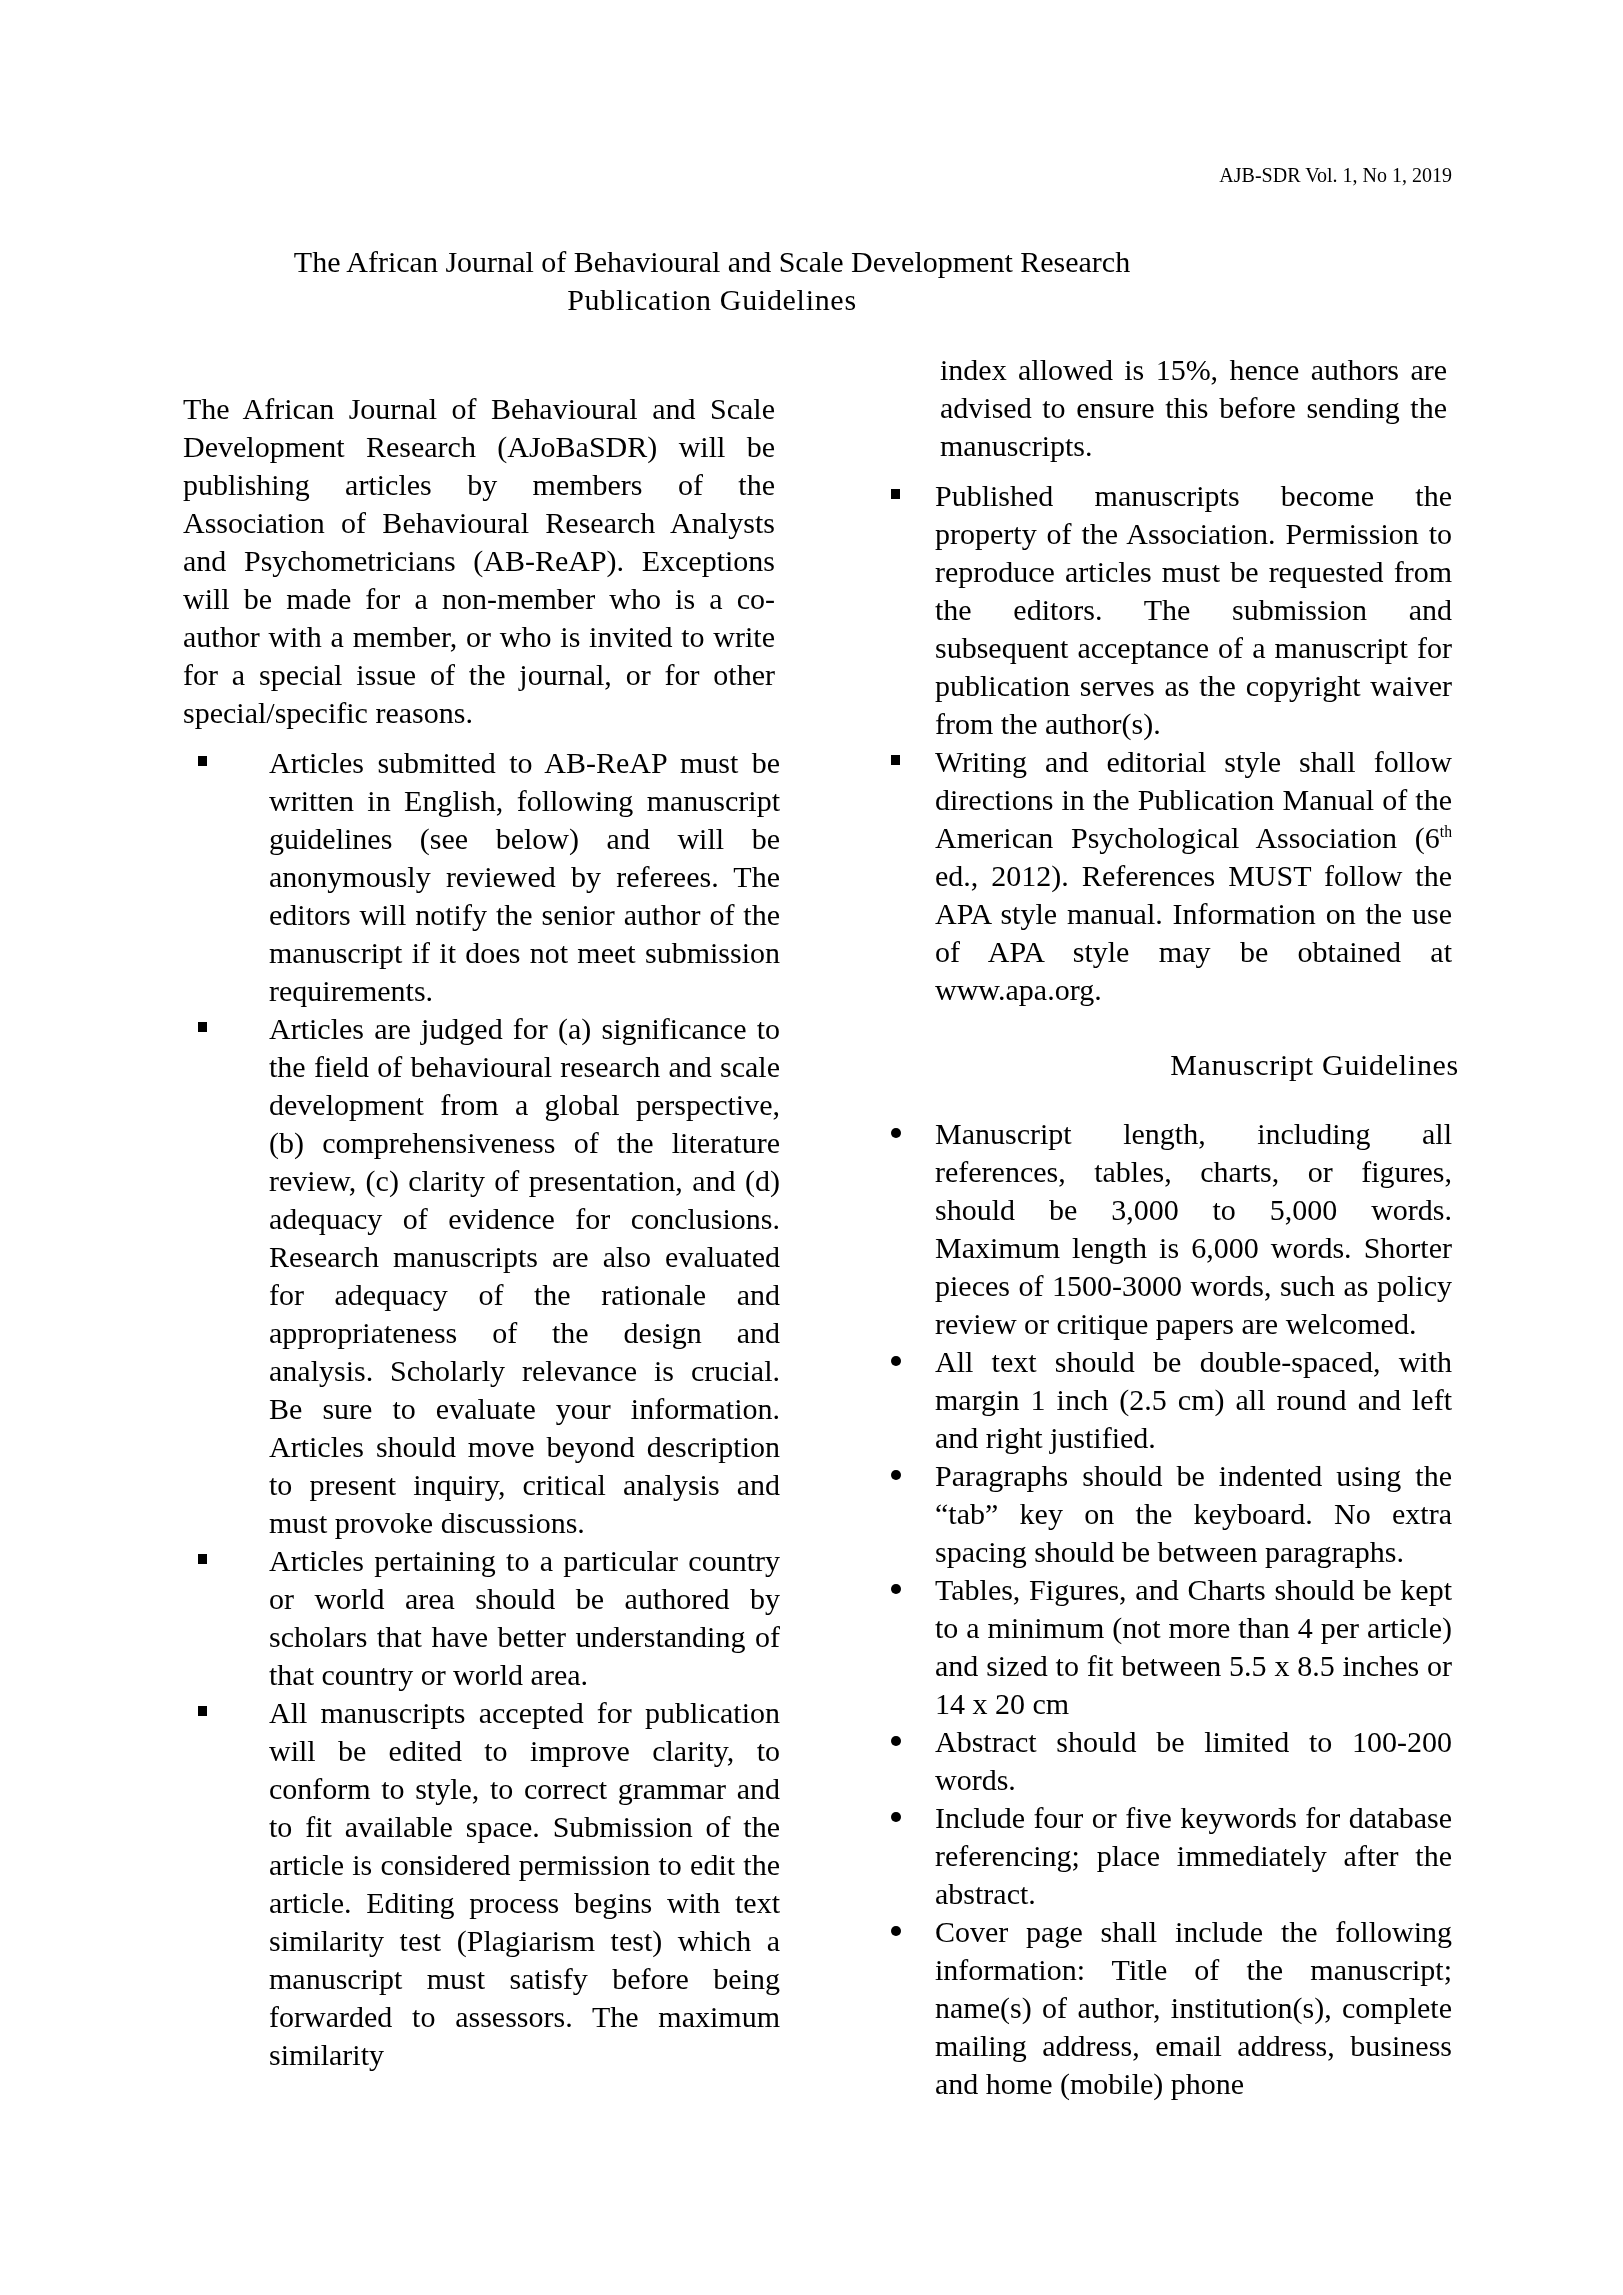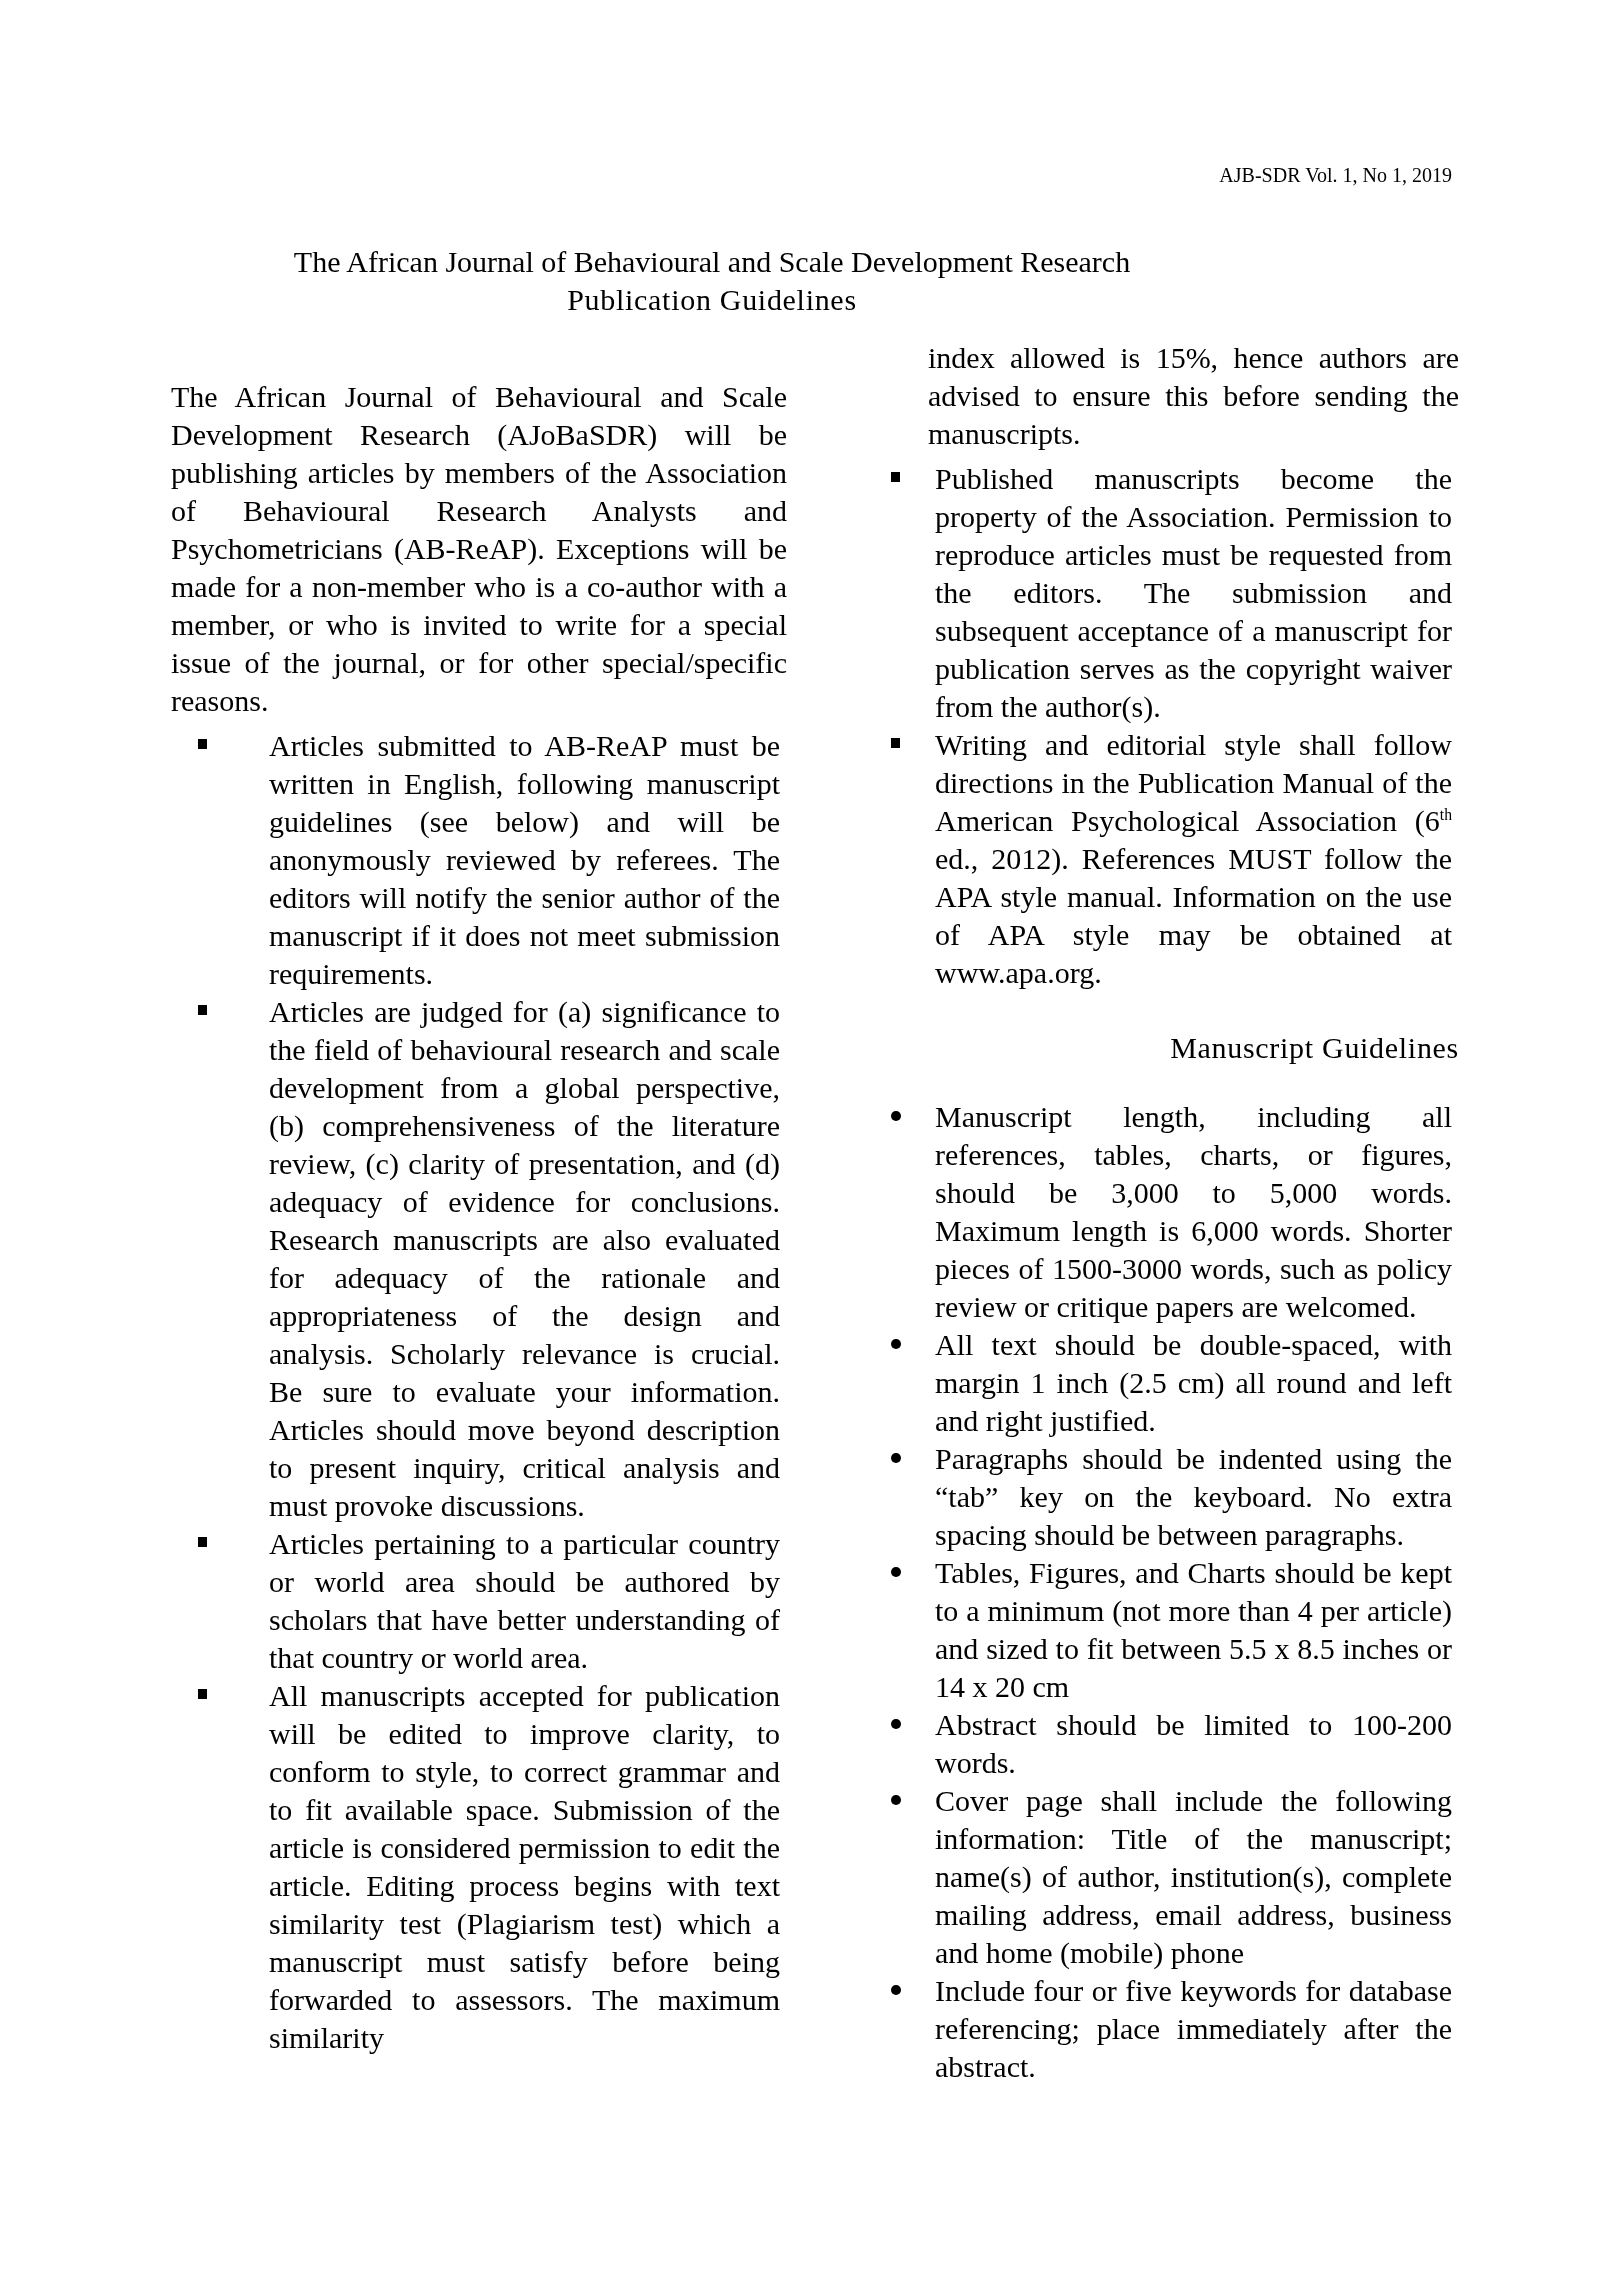--- a/index.html
+++ b/index.html
@@ -15,21 +15,21 @@
     position: absolute; top: 243px; left: 0; width: 1424px; text-align: center;
     font-size: 30px; line-height: 38px;
   }
   .title-block .l2 { letter-spacing: 0.7px; }
   .col {
     position: absolute; top: 0; font-size: 30px; line-height: 38px;
     text-align: justify;
   }
   .col-left { left: 171px; width: 616px; top: 378px; }
   .col-right { left: 928px; width: 531px; top: 339px; }
-  p { margin: 0; }
+  p { margin: 12px; }
   .intro { text-align: justify; }
   ul.sq, ul.dot { list-style: none; margin: 7px; padding: 0; }
   ul.sq li, ul.dot li { position: relative; padding-left: 0; }
   .col-left ul.sq { margin-left: 98px; }
   .col-left ul.sq li .mk { position: absolute; left: -71px; top: 11.8px; width: 9.2px; height: 10.5px; background: #000; }
   .col-right ul.sq li .mk { position: absolute; left: -44px; top: 11.8px; width: 9.2px; height: 10.5px; background: #000; }
   ul.dot li .mk { position: absolute; left: -44px; top: 13px; width: 9.8px; height: 9.8px; border-radius: 50%; background: #000; }
   .cont { text-align: justify; }
   .section-heading {
     margin-top: 37px; margin-bottom: 31px; text-align: right; padding-left: 58px;
@@ -63,17 +63,17 @@
     <li><span class="mk"></span><span>Published manuscripts become the property of the Association. Permission to reproduce articles must be requested from the editors. The submission and subsequent acceptance of a manuscript for publication serves as the copyright waiver from the author(s).</span></li>
     <li><span class="mk"></span><span>Writing and editorial style shall follow directions in the Publication Manual of the American Psychological Association (6</span><sup>th</sup><span> ed., 2012). References MUST follow the APA style manual. Information on the use of APA style may be obtained at www.apa.org.</span></li>
   </ul>
   <div class="section-heading">Manuscript Guidelines</div>
   <ul class="dot">
     <li><span class="mk"></span><span>Manuscript length, including all references, tables, charts, or figures, should be 3,000 to 5,000 words. Maximum length is 6,000 words. Shorter pieces of 1500-3000 words, such as policy review or critique papers are welcomed.</span></li>
     <li><span class="mk"></span><span>All text should be double-spaced, with margin 1 inch (2.5 cm) all round and left and right justified.</span></li>
     <li><span class="mk"></span><span>Paragraphs should be indented using the “tab” key on the keyboard. No extra spacing should be between paragraphs.</span></li>
     <li><span class="mk"></span><span>Tables, Figures, and Charts should be kept to a minimum (not more than 4 per article) and sized to fit between 5.5 x 8.5 inches or 14 x 20 cm</span></li>
     <li><span class="mk"></span><span>Abstract should be limited to 100-200 words.</span></li>
+    <li><span class="mk"></span><span>Include four or five keywords for database referencing; place immediately after the abstract.</span></li>
     <li><span class="mk"></span><span>Cover page shall include the following information:  Title of the manuscript; name(s) of author, institution(s), complete mailing address, email address, business and home (mobile) phone</span></li>
-    <li><span class="mk"></span><span>Include four or five keywords for database referencing; place immediately after the abstract.</span></li>
   </ul>
 </div>
 
 
 </body></html>

